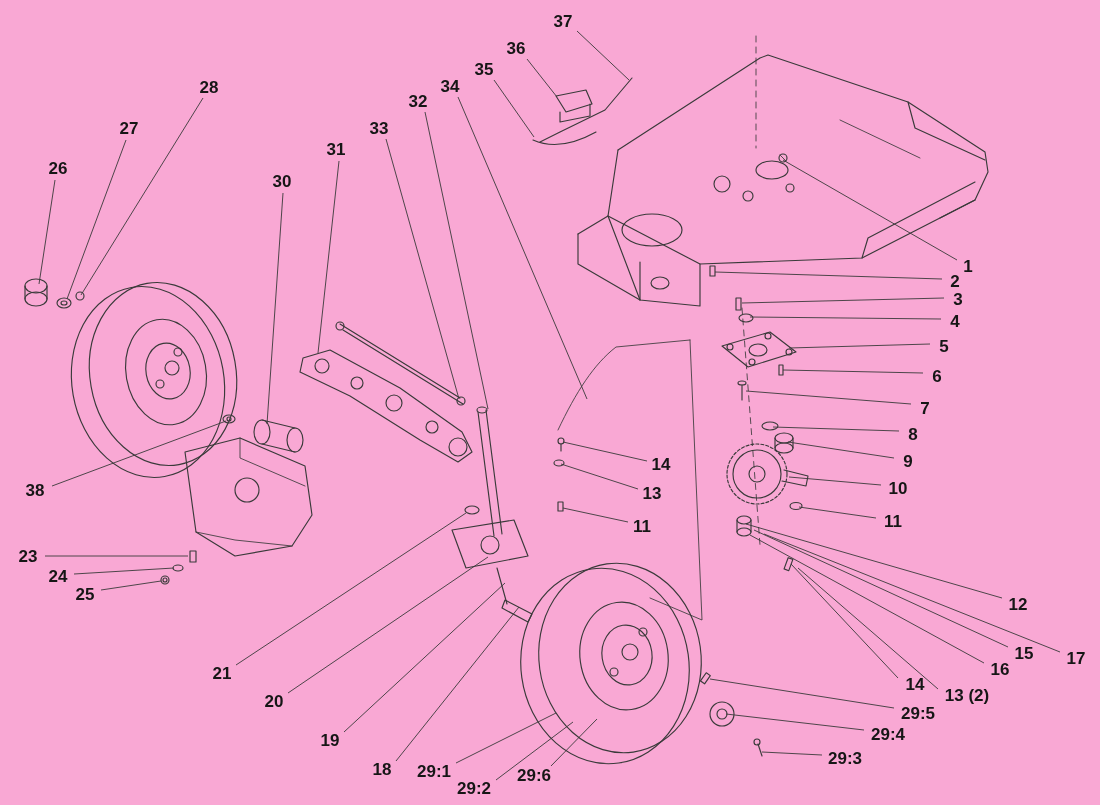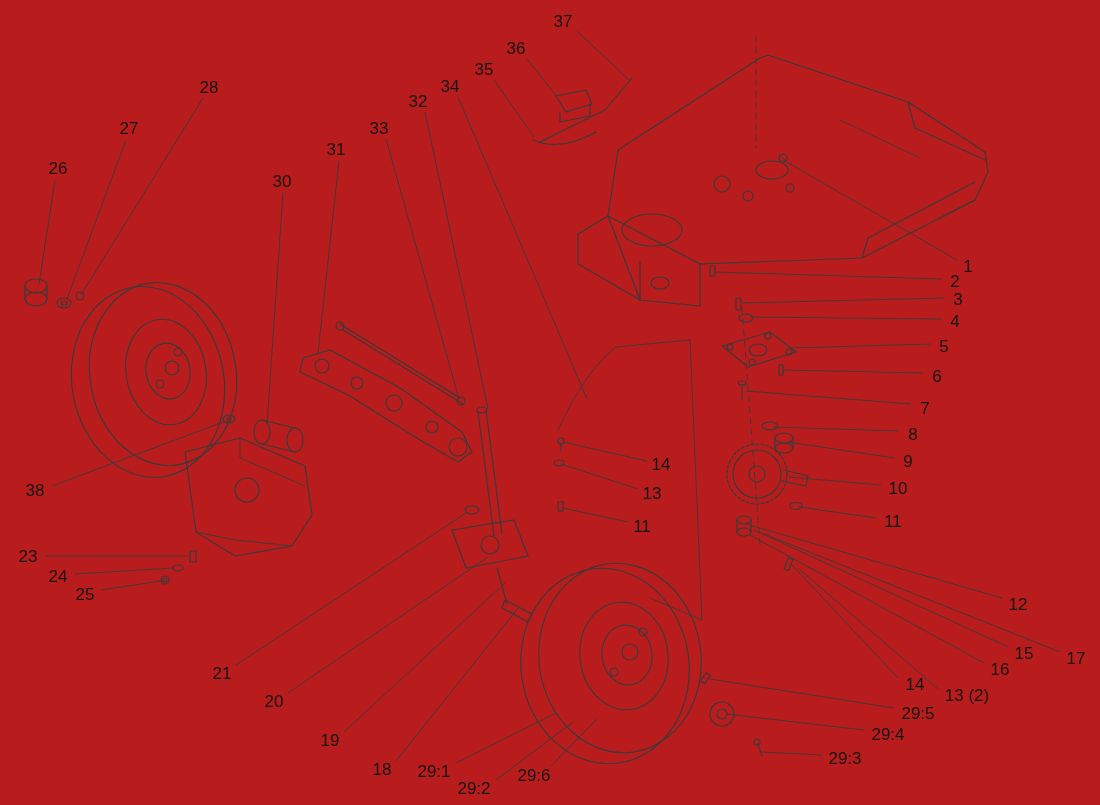--- a/index.html
+++ b/index.html
@@ -3,23 +3,24 @@
 <meta charset="utf-8">
 <style>
   html, body {
     margin: 0;
     padding: 0;
     background: #fdfdfd;
   }
   .canvas {
     width: 1100px;
     height: 805px;
-    background: #b91c1c;
+    background: #f9a8d4;
     position: relative;
     overflow: hidden;
+    font-weight: bold;
   }
   svg { display: block; }
   .art path, .art line, .art ellipse, .art circle, .art rect, .art polyline {
     stroke: #3a3a3a;
     fill: none;
     stroke-width: 1.15;
     stroke-linecap: round;
     stroke-linejoin: round;
   }
   .art .thin { stroke-width: 0.85; }

